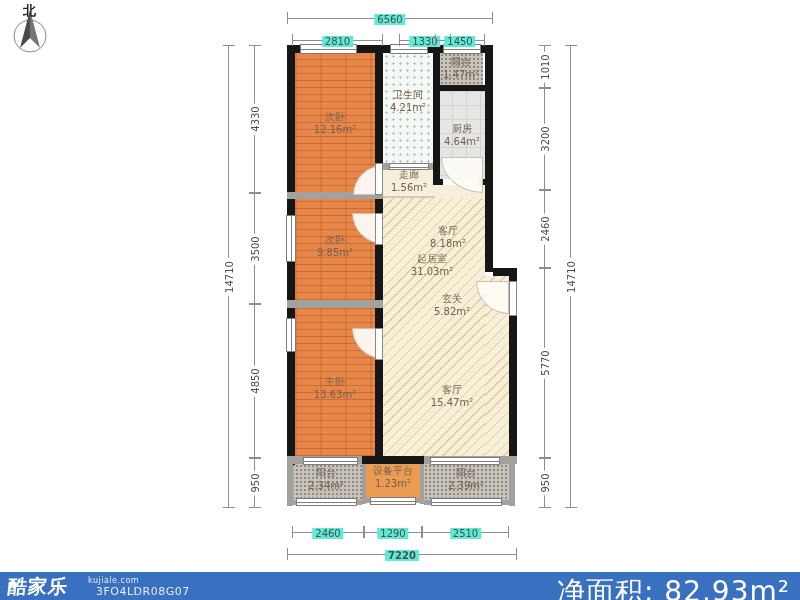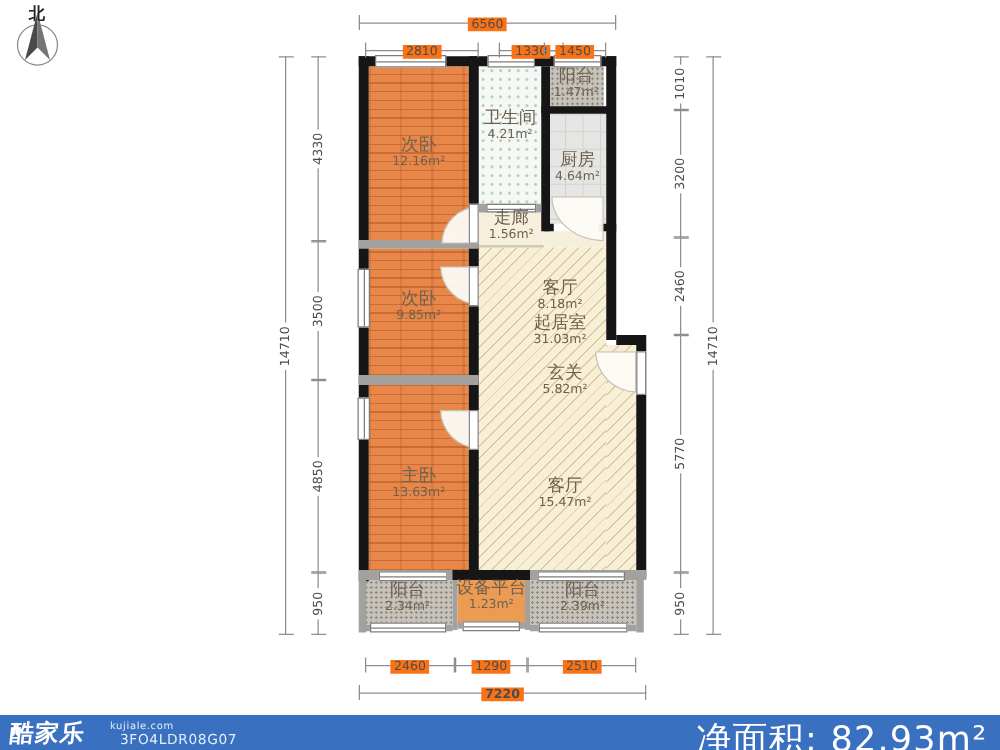--- a/index.html
+++ b/index.html
@@ -29,28 +29,28 @@
   
   .win{position:absolute;background:#fff;border:1px solid #7d7d7d;box-sizing:border-box;}
   .win::after{content:"";position:absolute;background:#7d7d7d;}
   .wh::after{left:0;right:0;top:50%;height:1px;}
   .wv::after{top:0;bottom:0;left:50%;width:1px;}
   
   .leaf{position:absolute;background:#fff;border:1px solid #8a8a8a;box-sizing:border-box;}
   .arc{position:absolute;background:rgba(253,251,246,.95);border:1px solid #c9c2b4;box-sizing:border-box;}
   
   .lab{position:absolute;transform:translateX(-50%);text-align:center;color:#6f6150;white-space:nowrap;}
-  .lab .nm{display:block;font-size:14px;line-height:13px;text-align:center;}
+  .lab .nm{display:block;font-size:10px;line-height:13px;text-align:center;}
   .lab .ar{display:block;font-size:10px;line-height:13px;}
   
   .dim-h{position:absolute;border-bottom:1px solid #8e8e8e;height:10px;}
   .dim-h::before,.dim-h::after{content:"";position:absolute;bottom:-6px;width:1px;height:12px;background:#8e8e8e;}
   .dim-h::before{left:0}.dim-h::after{right:0}
   .dim-h>span{position:absolute;left:50%;bottom:-7px;transform:translateX(-50%);
-    background:#f97316;padding:0 3px;font-size:10px;color:#4c4c4c;}
+    background:#5eead4;padding:0 3px;font-size:10px;color:#4c4c4c;}
   .dim-v{position:absolute;border-left:1px solid #8e8e8e;width:10px;}
   .dim-v::before,.dim-v::after{content:"";position:absolute;left:-6px;height:1px;width:12px;background:#8e8e8e;}
   .dim-v::before{top:0}.dim-v::after{bottom:0}
   .dim-v>span{position:absolute;left:0;top:50%;transform:translate(-50%,-50%) rotate(-90deg);
     background:#fff;padding:0 3px;font-size:10px;color:#4c4c4c;white-space:nowrap;}
   
   #compass{position:absolute;left:6px;top:2px;width:52px;height:56px;}
   #compass .north-label{position:absolute;left:17px;top:0;font-size:13px;font-weight:bold;color:#222;}
   
   #footer{position:absolute;left:0;top:572px;width:800px;height:28px;background:#3a70c0;color:#fff;}
@@ -155,21 +155,21 @@
     <span class="ar">1.56m²</span>
     </div>
   <div class="lab" style="left:335px;top:233px;">
     <span class="nm">次卧</span>
     <span class="ar">9.85m²</span>
     </div>
   <div class="lab" style="left:448px;top:224px;">
     <span class="nm">客厅</span>
     <span class="ar">8.18m²</span>
     </div>
-  <div class="lab" style="left:448px;top:252px;">
+  <div class="lab" style="left:432px;top:252px;">
     <span class="nm">起居室</span>
     <span class="ar">31.03m²</span>
     </div>
   <div class="lab" style="left:452px;top:292px;">
     <span class="nm">玄关</span>
     <span class="ar">5.82m²</span>
     </div>
   <div class="lab" style="left:335px;top:375px;">
     <span class="nm">主卧</span>
     <span class="ar">13.63m²</span>

